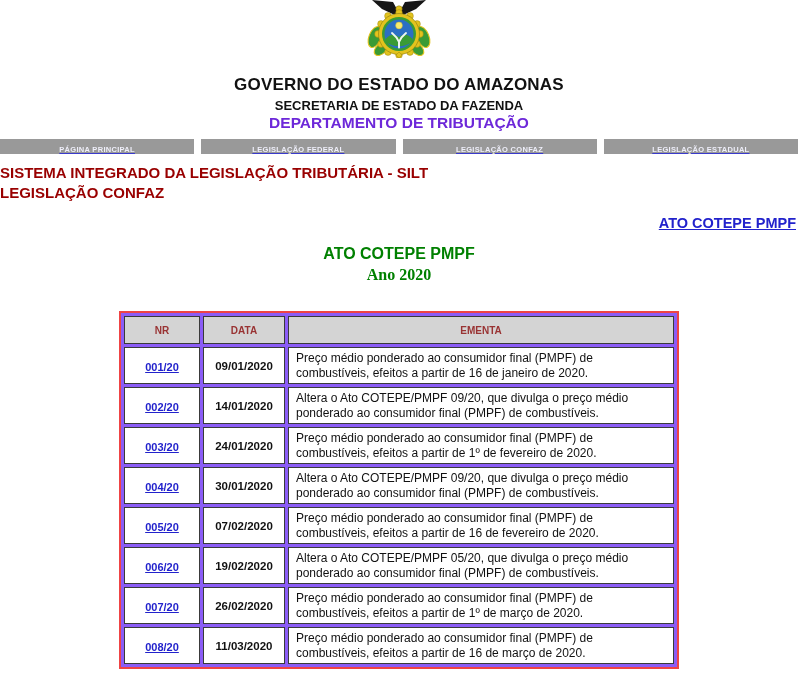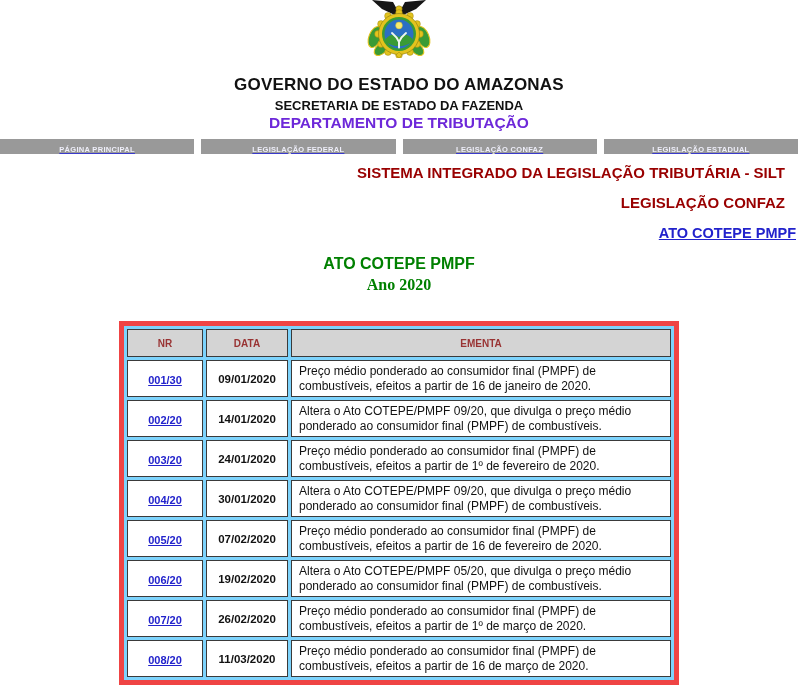--- a/index.html
+++ b/index.html
@@ -25,42 +25,42 @@
   }
   .nav-item a {
     font-size:7.5px; font-weight:bold; letter-spacing:.3px;
     color:#3a3acc; text-decoration:underline;
   }
   .nav-item a span { color:#efeffa; }
 
   
   .silt-title, .confaz-title {
     color:#990000; font-weight:bold; font-size:15px;
-    text-align:right; margin:13px;
+    text-align:left; margin:0;
   }
   .silt-title { margin-top:10px; }
   .confaz-title { margin-top:3px; }
 
   
   .top-link-row { text-align:right; padding-right:2px; margin-top:13px; }
   .top-link { color:#2222cc; font-weight:bold; font-size:14.5px; text-decoration:underline; }
 
   
   .green-title, .year-title {
     color:#008000; font-weight:bold; font-size:16px;
     text-align:center; margin:0;
   }
   .green-title { margin-top:13px; }
   .year-title { margin-top:3px;font-family:Liberation Serif, serif; }
 
   
   table.acts {
     margin:27px auto 0; width:560px;
     border-collapse:separate; border-spacing:3px;
-    border:5px solid #ef4444; background:#7dd3fc;
+    border:2px solid #ef4444; background:#8b5cf6;
   }
   table.acts th {
     background:#d4d4d4; border:1px solid #3a3a3a;
     color:#993333; font-size:10px; font-weight:bold;
     height:24px; text-align:center;
   }
   table.acts td { border:1px solid #3a3a3a; background:#ffffff; vertical-align:middle; }
   td.col-nr { width:72px; text-align:center; }
   td.col-nr a { color:#2222cc; font-weight:bold; font-size:11px; text-decoration:underline; }
   td.col-dt { width:78px; text-align:center; font-weight:bold; font-size:11.5px; color:#111; }
@@ -144,21 +144,21 @@
   <table class="acts">
     <thead>
       <tr>
         <th>NR</th>
         <th>DATA</th>
         <th>EMENTA</th>
       </tr>
     </thead>
     <tbody>
         <tr>
-          <td class="col-nr"><a href="#">001/30</a></td>
+          <td class="col-nr"><a href="#">001/20</a></td>
           <td class="col-dt">09/01/2020</td>
           <td class="col-em">Preço médio ponderado ao consumidor final (PMPF) de combustíveis, efeitos a partir de 16 de janeiro de 2020.</td>
         </tr>
         <tr>
           <td class="col-nr"><a href="#">002/20</a></td>
           <td class="col-dt">14/01/2020</td>
           <td class="col-em">Altera o Ato COTEPE/PMPF 09/20, que divulga o preço médio ponderado ao consumidor final (PMPF) de combustíveis.</td>
         </tr>
         <tr>
           <td class="col-nr"><a href="#">003/20</a></td>

